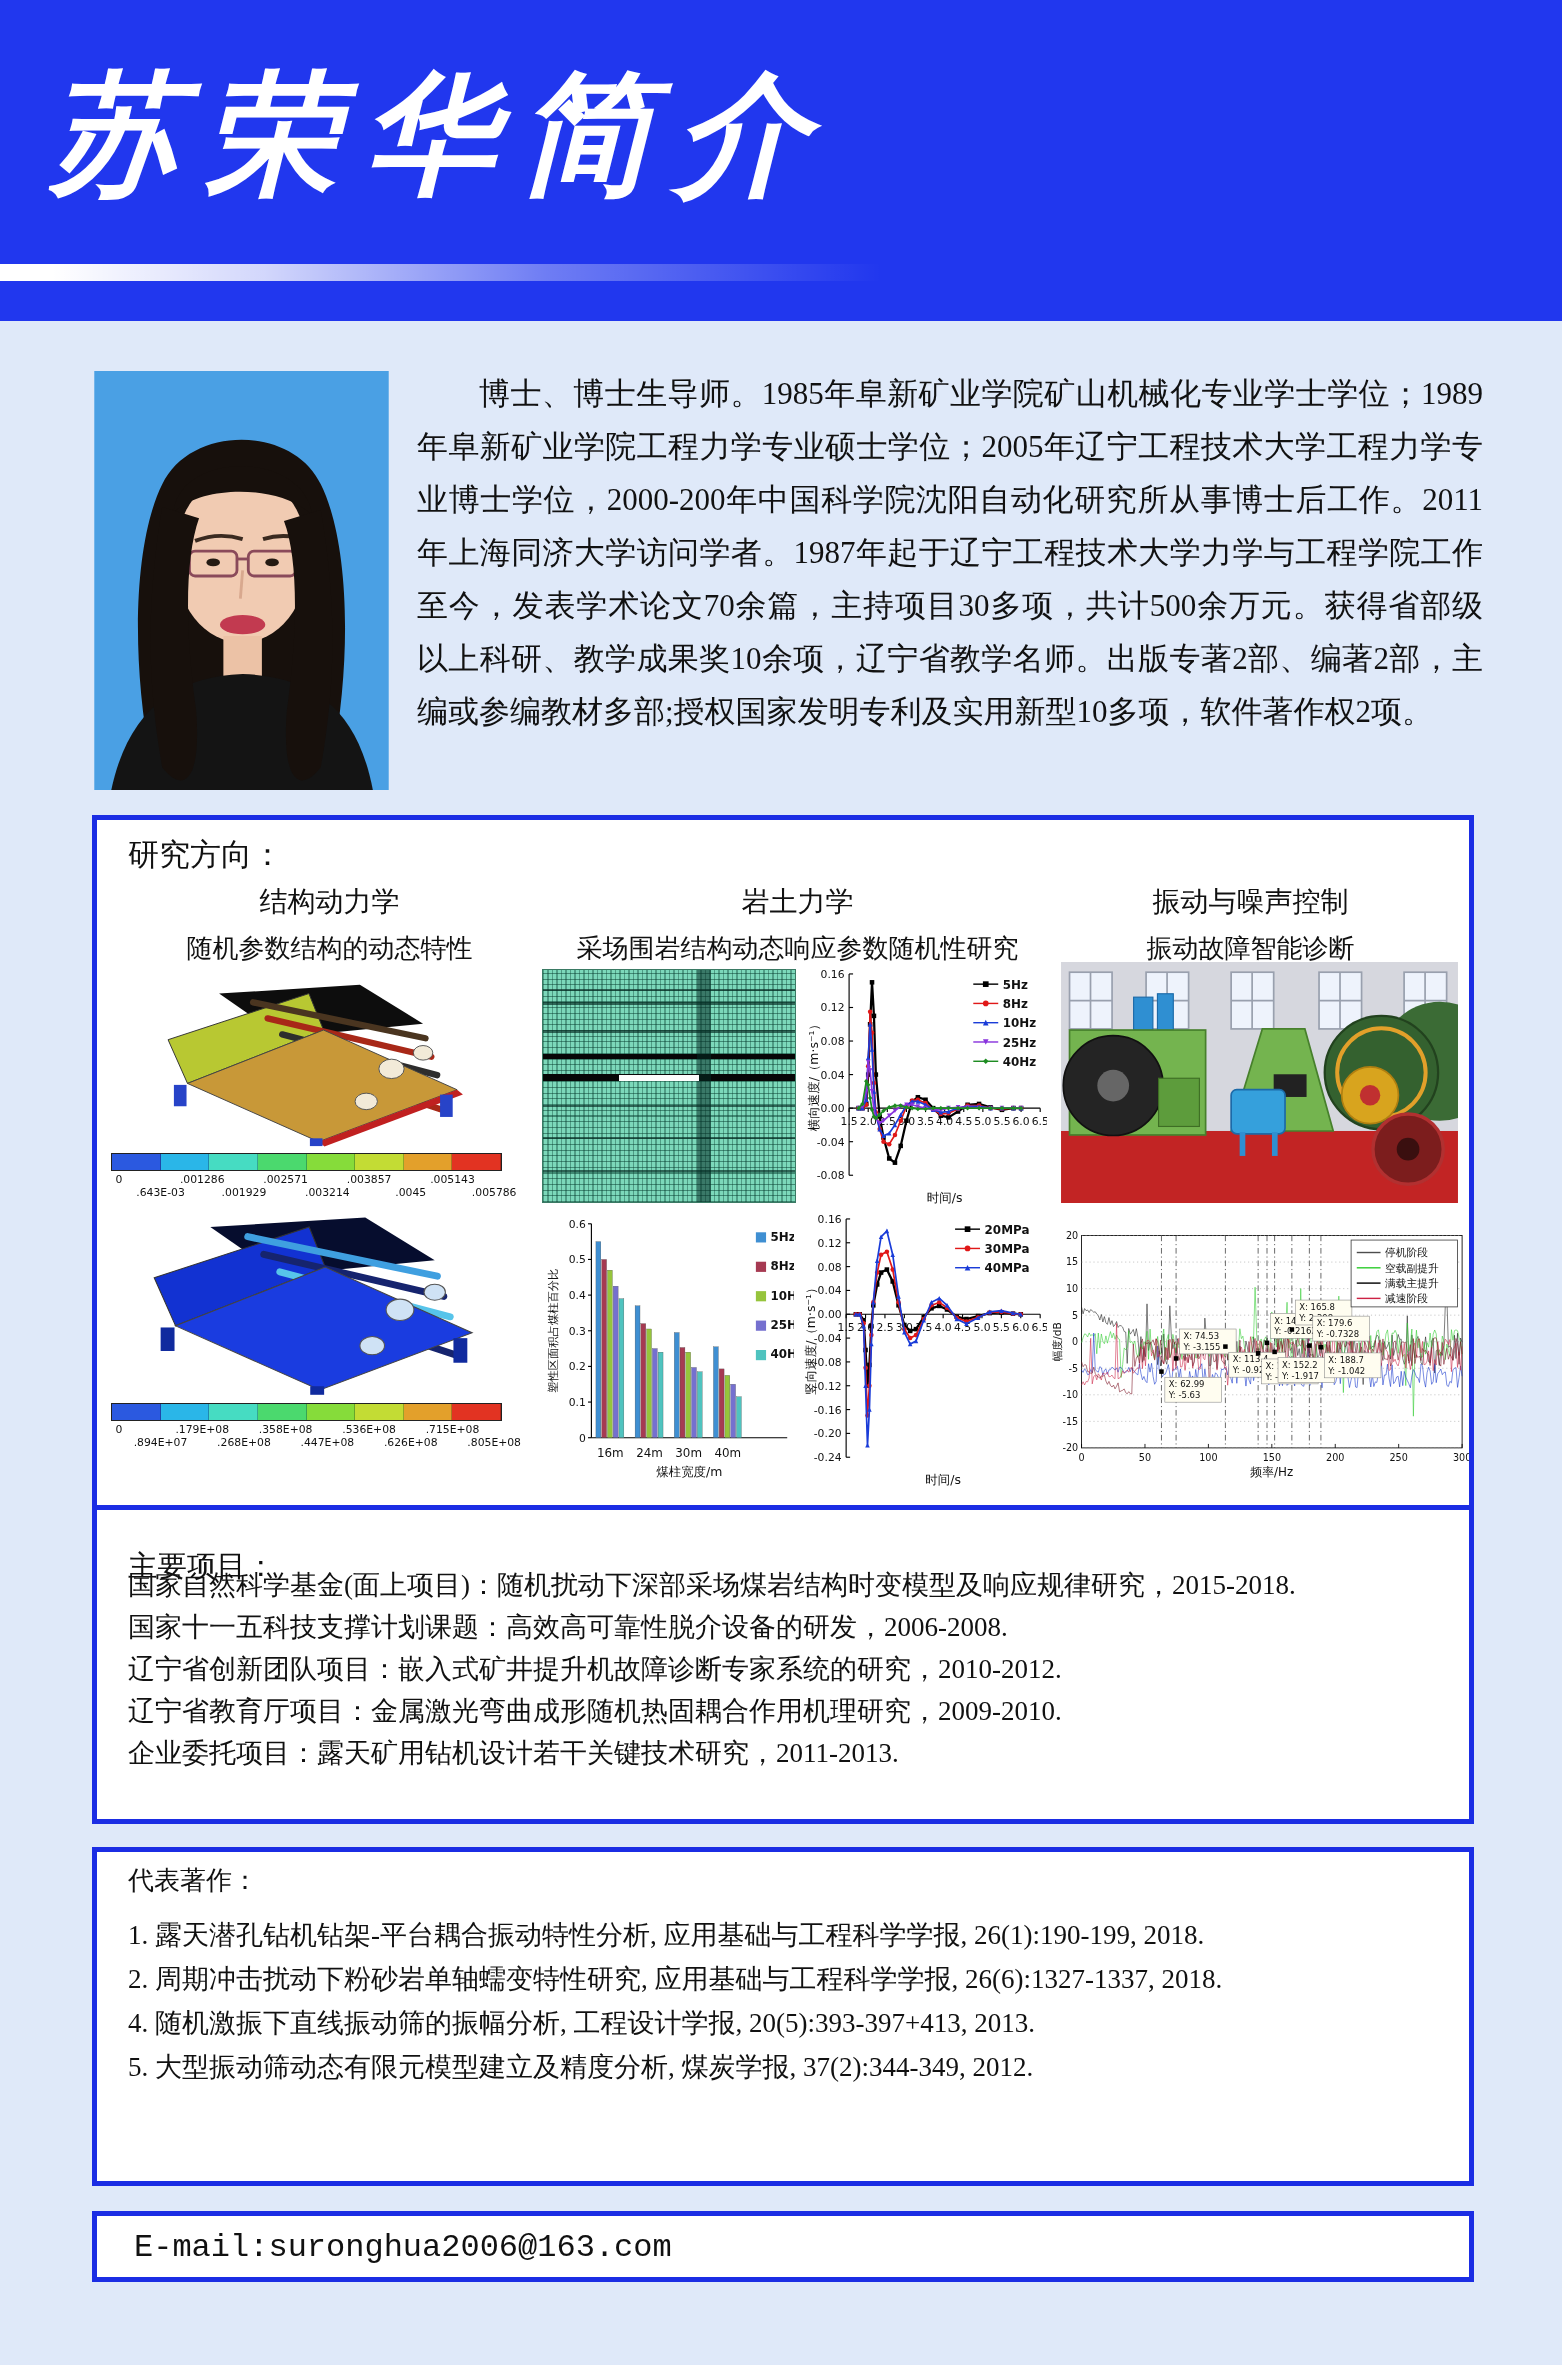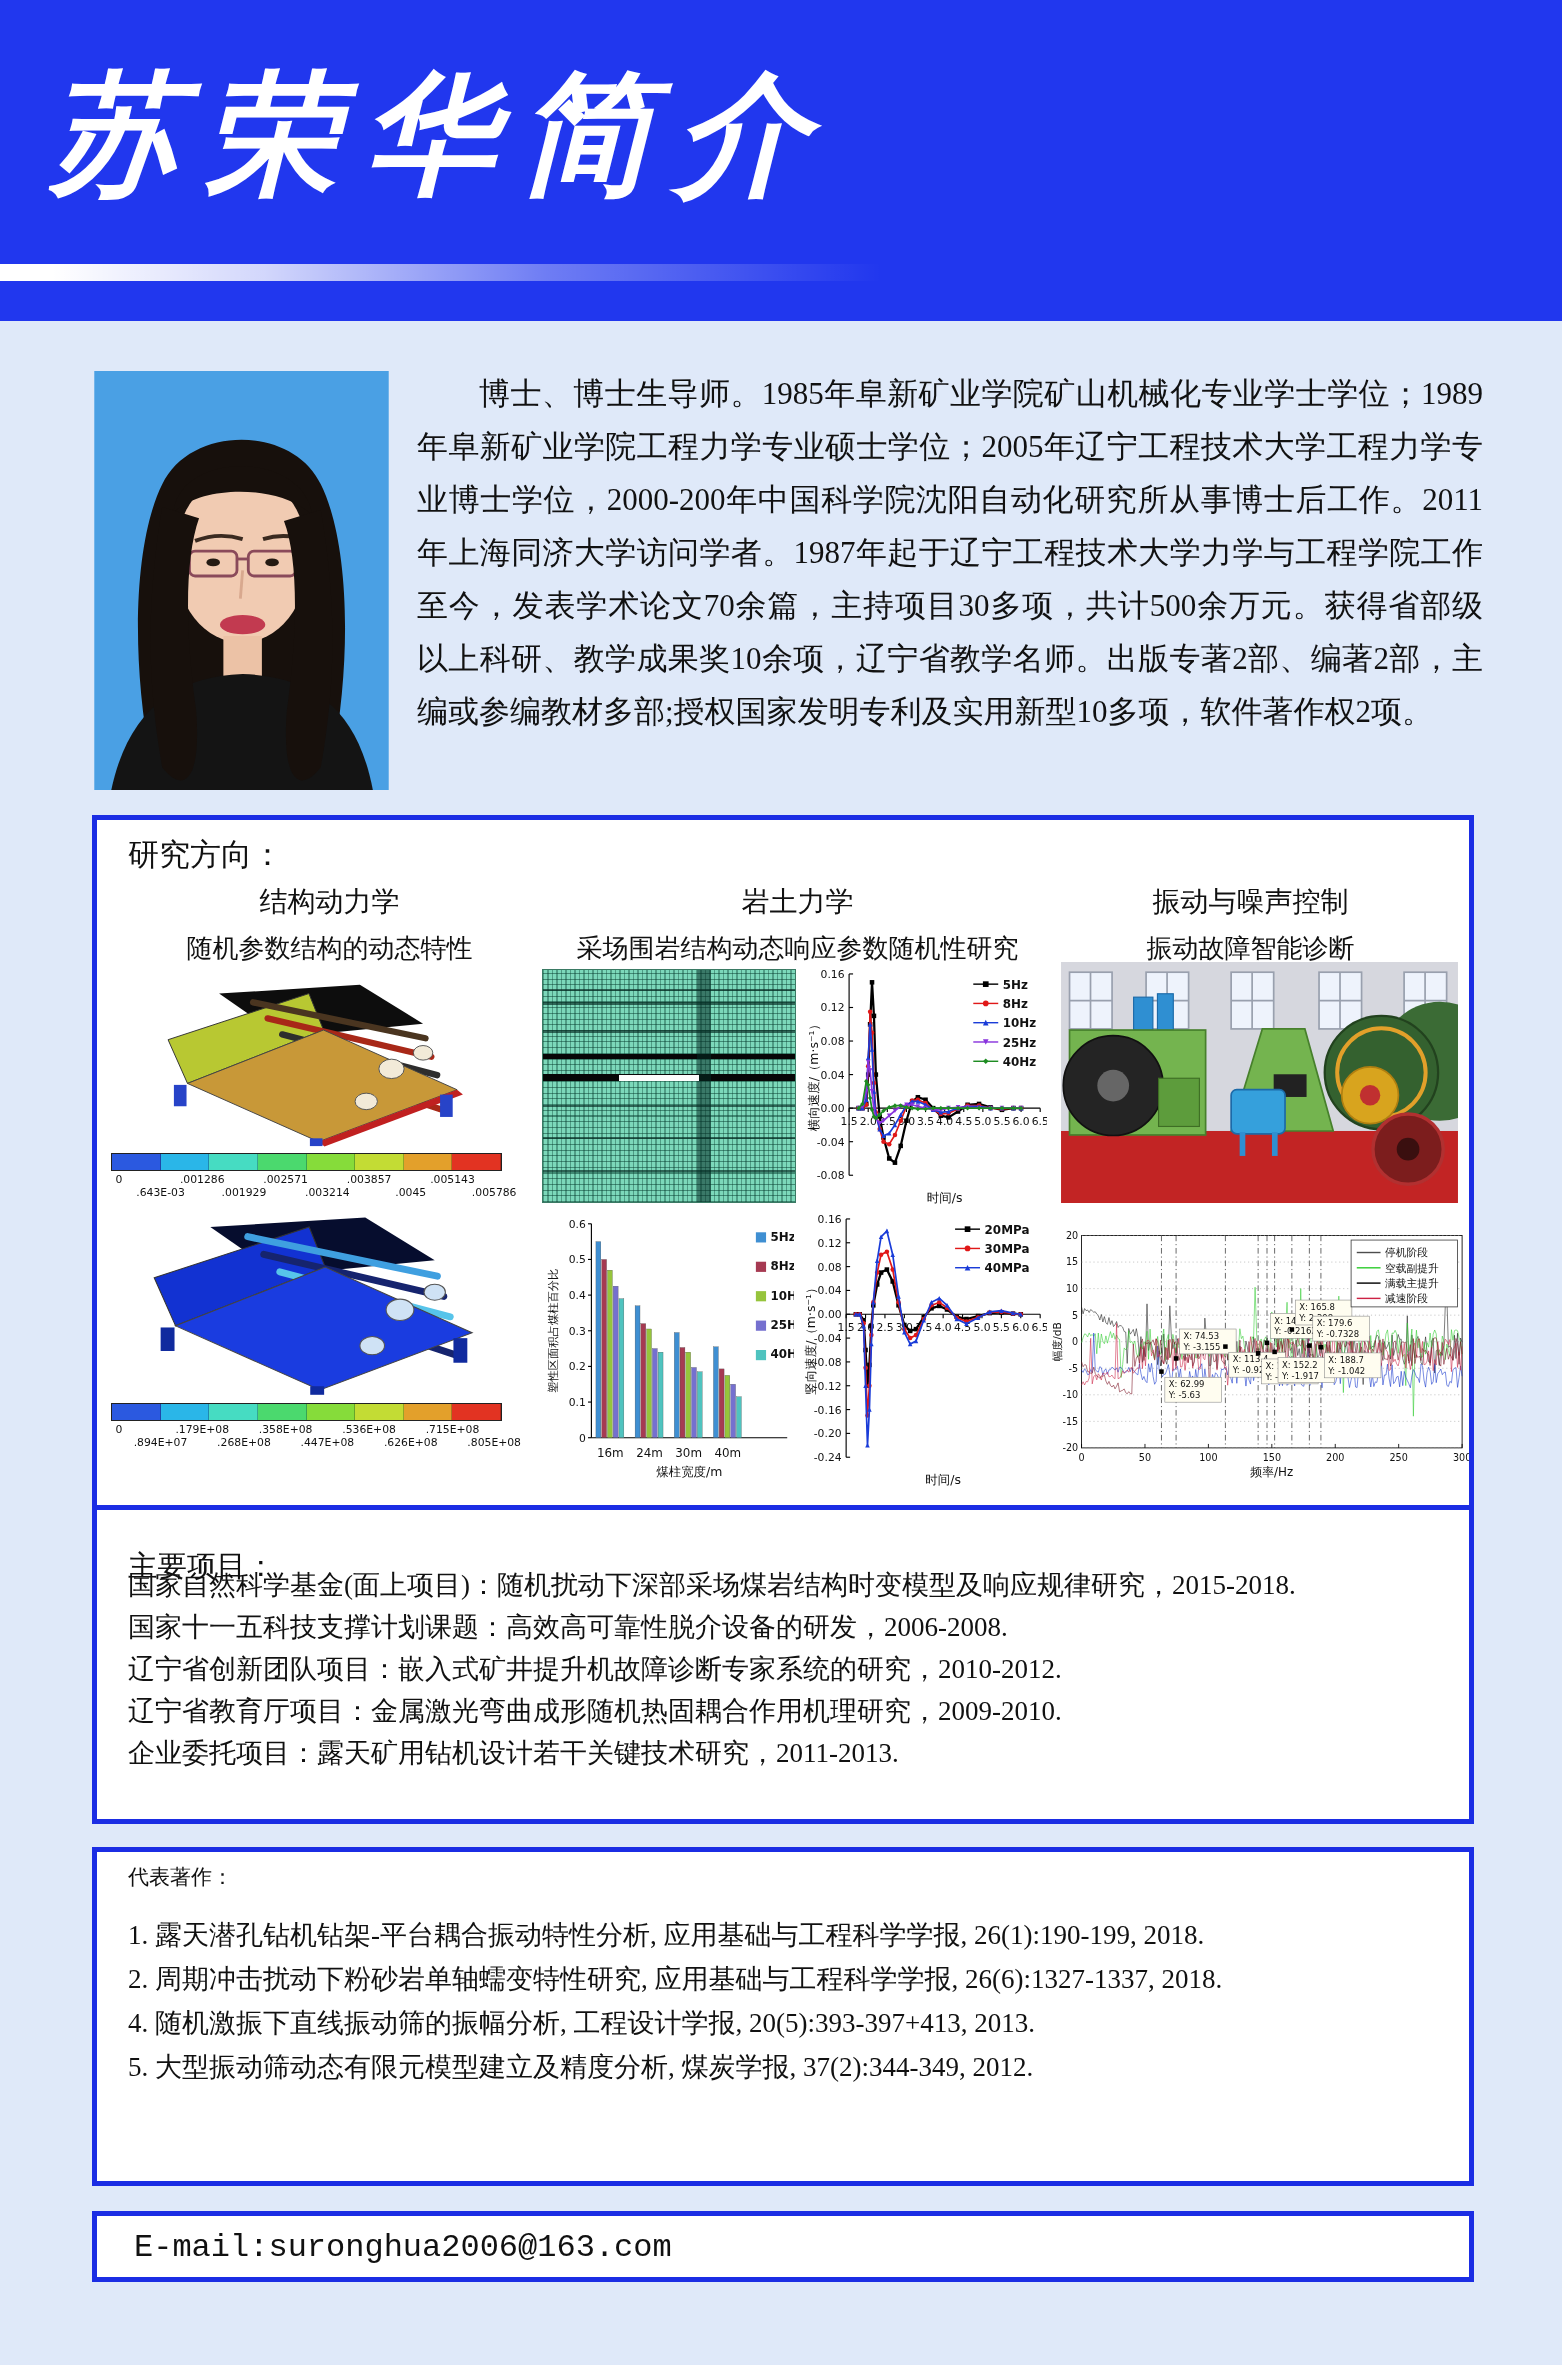--- a/index.html
+++ b/index.html
@@ -18,21 +18,21 @@
   .bio{position:absolute;left:417px;top:367px;width:1066px;margin:0;font-size:31px;line-height:53px;
        text-align:justify;text-indent:2em;}
   
   .box{position:absolute;left:92px;width:1372px;background:#fff;border:5.7px solid var(--border,#1b2de4);}
   .research{top:815px;height:693px;}
   .projects{top:1505px;height:309px;}
   .pubs{top:1847px;height:329px;}
   .emailbox{top:2211px;height:61px;}
   .sec-label{position:absolute;left:31px;top:13.6px;font-size:31px;}
   .projects .sec-label{top:9px;font-size:29.5px;margin-top:28px;}
-  .pubs .sec-label{top:11.3px;font-size:21px;}
+  .pubs .sec-label{top:11.3px;font-size:26px;}
   .col-head{position:absolute;text-align:center;font-size:28px;white-space:nowrap;}
   .abs{position:absolute;}
   #projects-list{position:absolute;left:31px;top:54px;right:11.3px;}
   #pubs-list{position:absolute;left:31px;top:61px;right:11.3px;}
   .proj-line{font-size:27px;line-height:42px;white-space:nowrap;}
   .pub-line{font-size:27px;line-height:44px;white-space:nowrap;}
   .email-text{position:absolute;left:37px;top:50%;transform:translateY(-50%);
         font-family:"Liberation Mono","DejaVu Sans Mono",monospace;font-size:32px;}
   
   .mesh{background-color:#7cd8ba;border:0.6px solid #3a7a64;overflow:hidden;

